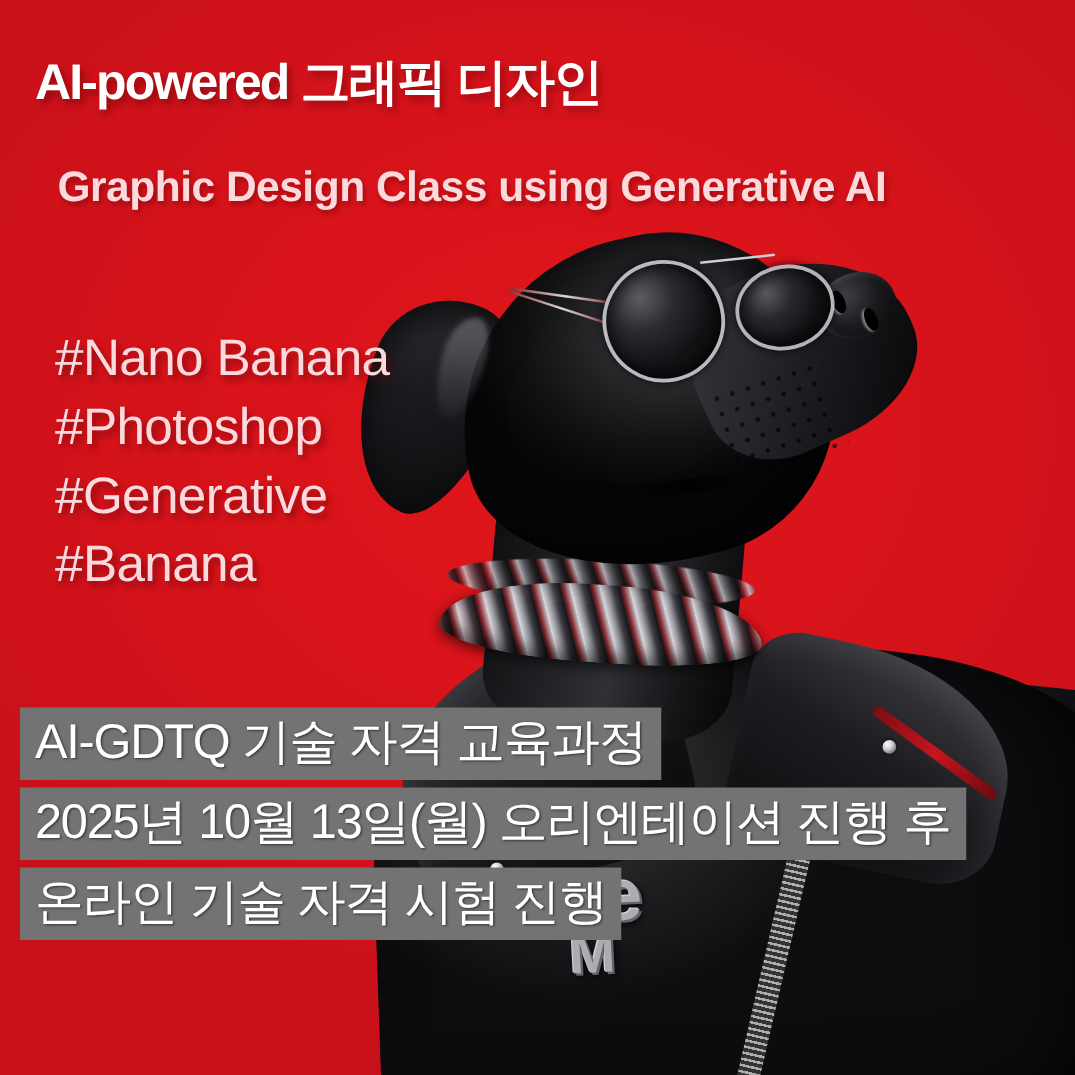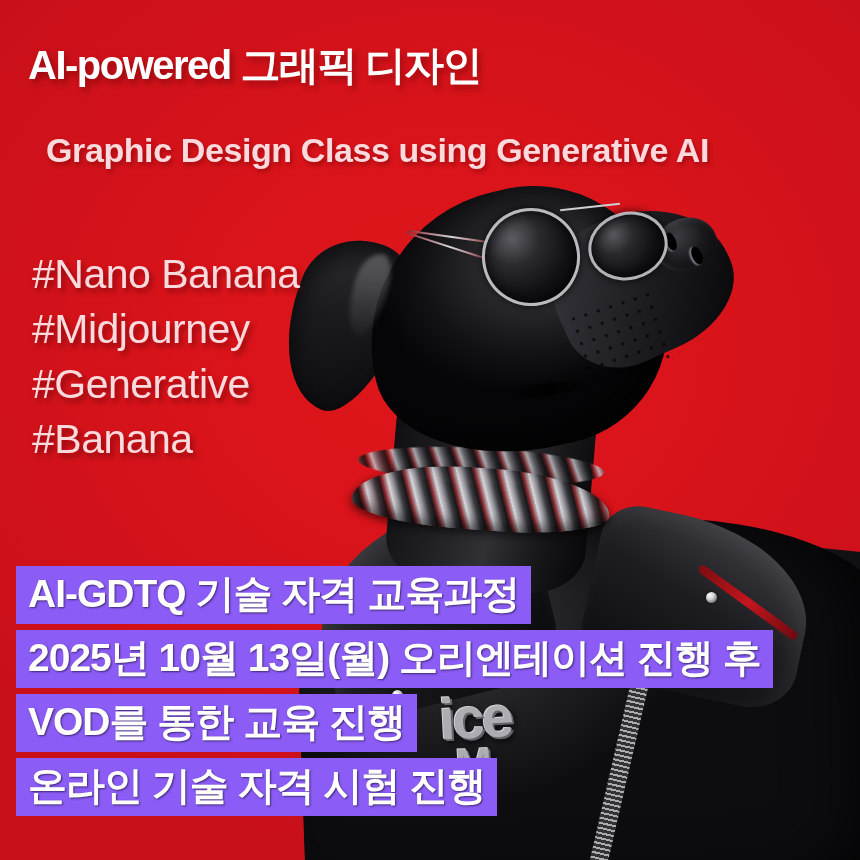--- a/index.html
+++ b/index.html
@@ -322,21 +322,21 @@
     color: #fbd9dc;
     letter-spacing: -0.4px;
     text-shadow: 2px 3px 4px rgba(90,0,0,.40);
     white-space: nowrap;
   }
 
   .tags {
     position: absolute;
     left: 28px;
     top: 243px;
-    margin: 4px;
+    margin: 16px;
     padding: 0;
     list-style: none;
   }
   .tags li {
     font-size: 41px;
     font-weight: 400;
     color: #fbdade;
     line-height: 55px;
     letter-spacing: -0.5px;
     text-shadow: 3px 4px 5px rgba(95,5,8,.55);
@@ -347,24 +347,24 @@
     position: absolute;
     left: 16px;
     top: 566px;
     display: flex;
     flex-direction: column;
     gap: 6px;
     align-items: flex-start;
   }
   .lines .hl {
     display: inline-block;
-    background: #8b5cf6;
+    background: #737373;
     color: #ffffff;
     font-size: 39px;
-    font-weight: 700;
+    font-weight: 400;
     letter-spacing: -1px;
     line-height: 52px;
     padding: 2px 12px 4px 12px;
     white-space: nowrap;
     text-shadow: 1px 1px 2px rgba(0,0,0,.55);
   }
 </style>
 </head>
 <body>
 
@@ -409,25 +409,24 @@
       <span class="l1">ice</span>
       <span class="l2">M</span>
     </div>
   </div>
 
   <div class="title">AI-powered 그래픽 디자인</div>
   <div class="subtitle">Graphic Design Class using Generative AI</div>
 
   <ul class="tags">
     <li>#Nano Banana</li>
-    <li>#Midjourney</li>
+    <li>#Photoshop</li>
     <li>#Generative</li>
     <li>#Banana</li>
   </ul>
 
   <div class="lines">
     <span class="hl">AI-GDTQ 기술 자격 교육과정</span>
     <span class="hl">2025년 10월 13일(월) 오리엔테이션 진행 후</span>
-    <span class="hl">VOD를 통한 교육 진행</span>
     <span class="hl">온라인 기술 자격 시험 진행</span>
   </div>
 
 </div>
 
 </body></html>

